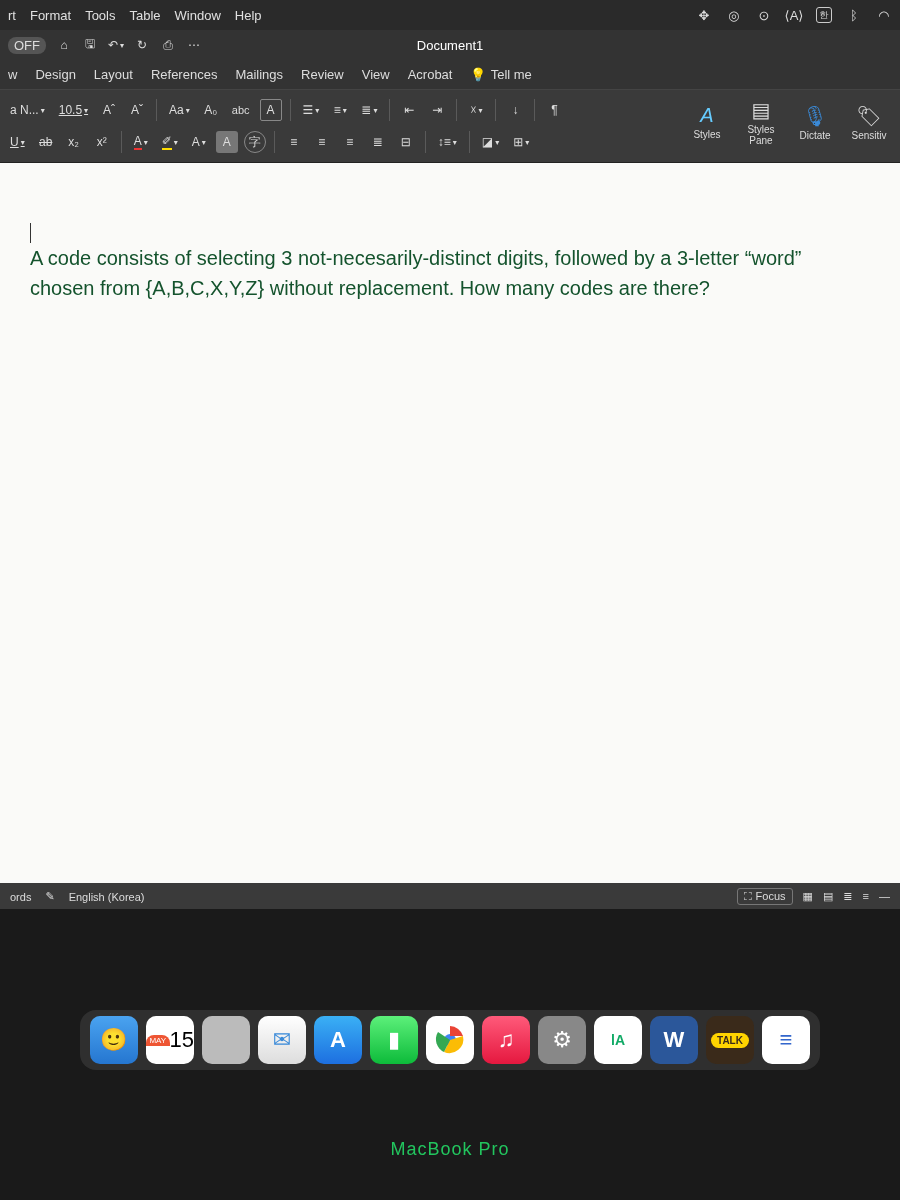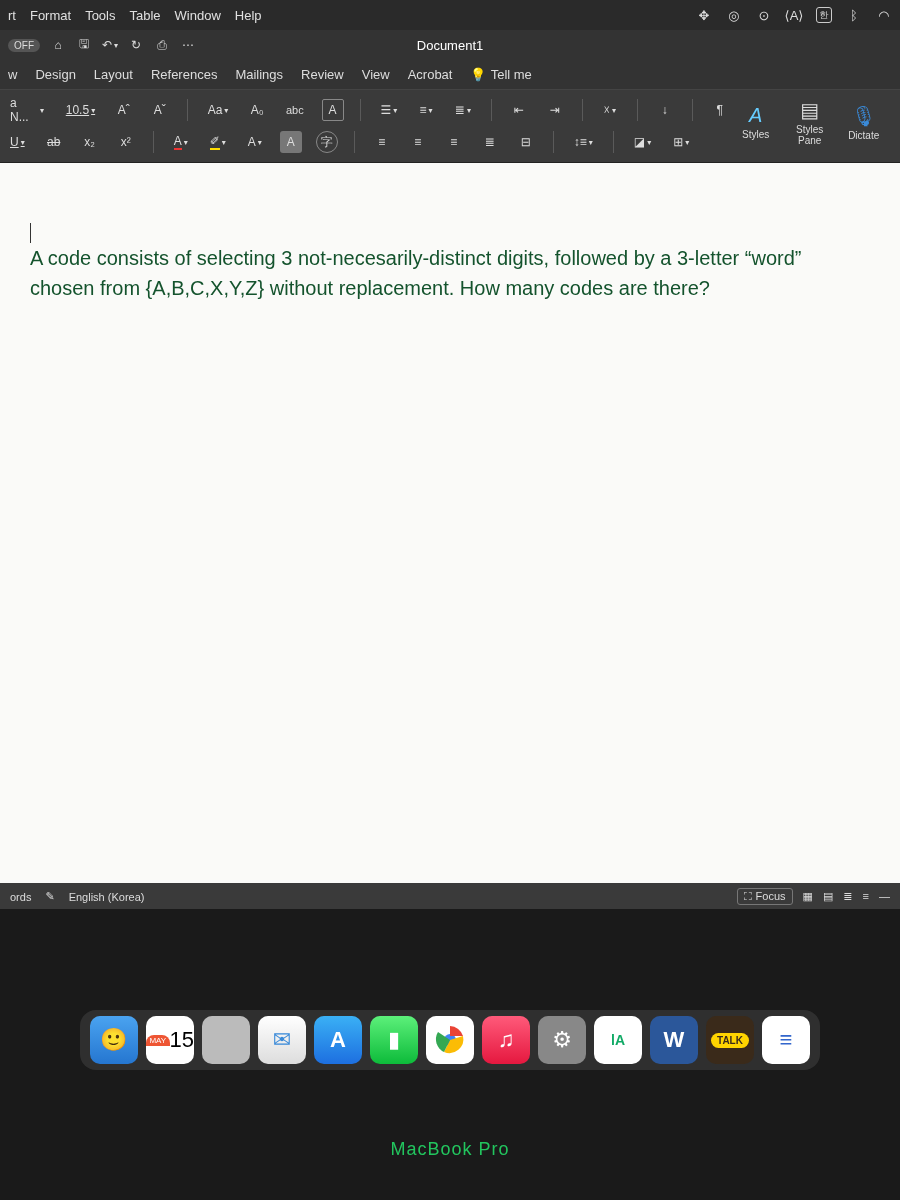--- a/index.html
+++ b/index.html
@@ -5,30 +5,30 @@
 * { margin: 0; padding: 0; box-sizing: border-box; font-family: -apple-system, BlinkMacSystemFont, "Segoe UI", sans-serif; }
 body { background: #1a1a1a; width: 900px; height: 1200px; overflow: hidden; position: relative; }
 
 .mac-menubar { background: #2a2a2a; color: #e0e0e0; height: 30px; display: flex; align-items: center; padding: 4px 8px; font-size: 13px; justify-content: space-between; }
 .mac-menubar .left { display: flex; gap: 14px; }
 .mac-menubar .right { display: flex; gap: 14px; align-items: center; }
 .mac-menubar .item { cursor: default; }
 .menubar-icon { width: 16px; height: 16px; display: inline-flex; align-items: center; justify-content: center; color: #ddd; }
 
 .qat { background: #333; height: 30px; display: flex; align-items: center; padding: 0 8px; color: #ddd; font-size: 12px; gap: 10px; position: relative; }
-.qat .off-badge { background: #555; border-radius: 8px; padding: 1px 6px; font-size: 10px; }
+.qat .off-badge { background: #555; border-radius: 8px; padding: 1px 6px; font-size: 13px; }
 .qat .doc-title { position: absolute; left: 50%; transform: translateX(-50%); color: #fff; font-size: 13px; }
 .qat-icon { width: 16px; height: 16px; display: inline-flex; align-items: center; justify-content: center; }
 
 .ribbon-tabs { background: #333; height: 30px; display: flex; align-items: center; padding: 0 8px; color: #ddd; font-size: 13px; gap: 18px; border-bottom: 1px solid #444; }
 .ribbon-tabs .tab { cursor: default; }
 .ribbon-tabs .tell-me { display: flex; align-items: center; gap: 4px; }
 
 .ribbon { background: #3a3a3a; padding: 4px 6px; color: #ddd; font-size: 12px; border-bottom: 1px solid #222; }
-.ribbon-row { display: flex; align-items: center; gap: 14px; height: 32px; }
+.ribbon-row { display: flex; align-items: center; gap: 6px; height: 32px; }
 .rib-btn { display: inline-flex; align-items: center; justify-content: center; min-width: 22px; height: 22px; padding: 0 3px; border: 1px solid transparent; border-radius: 3px; }
 .rib-sep { width: 1px; height: 22px; background: #5a5a5a; margin: 0 2px; }
 .caret { font-size: 8px; margin-left: 2px; }
 .font-name { min-width: 40px; }
 .font-size { min-width: 28px; text-decoration: underline; }
 .big-btn { display: flex; flex-direction: column; align-items: center; justify-content: center; width: 50px; height: 56px; font-size: 10px; gap: 2px; border-radius: 4px; }
 .big-btn .ico { font-size: 20px; }
 .big-group { display: flex; gap: 4px; margin-left: auto; }
 .ribbon-inner { display: flex; }
 .ribbon-left { flex: 1; }

